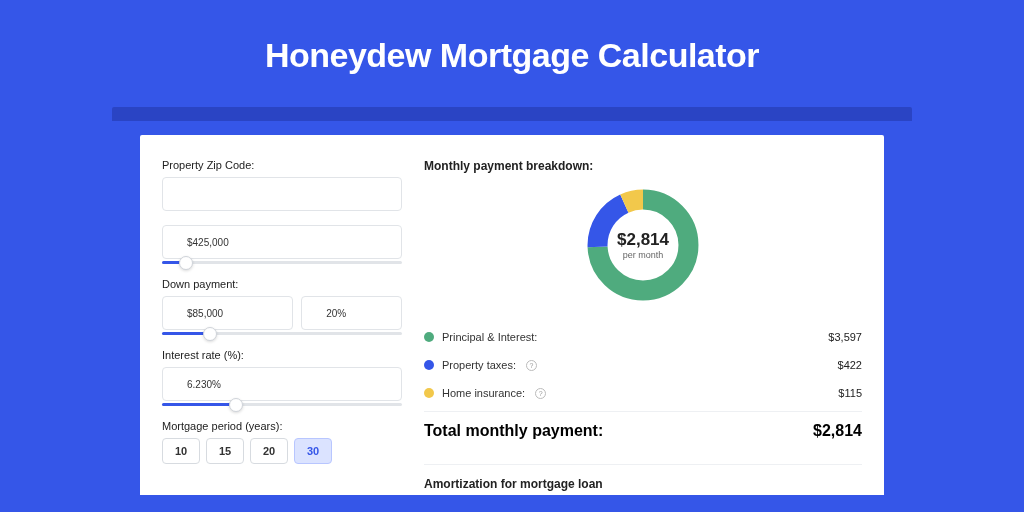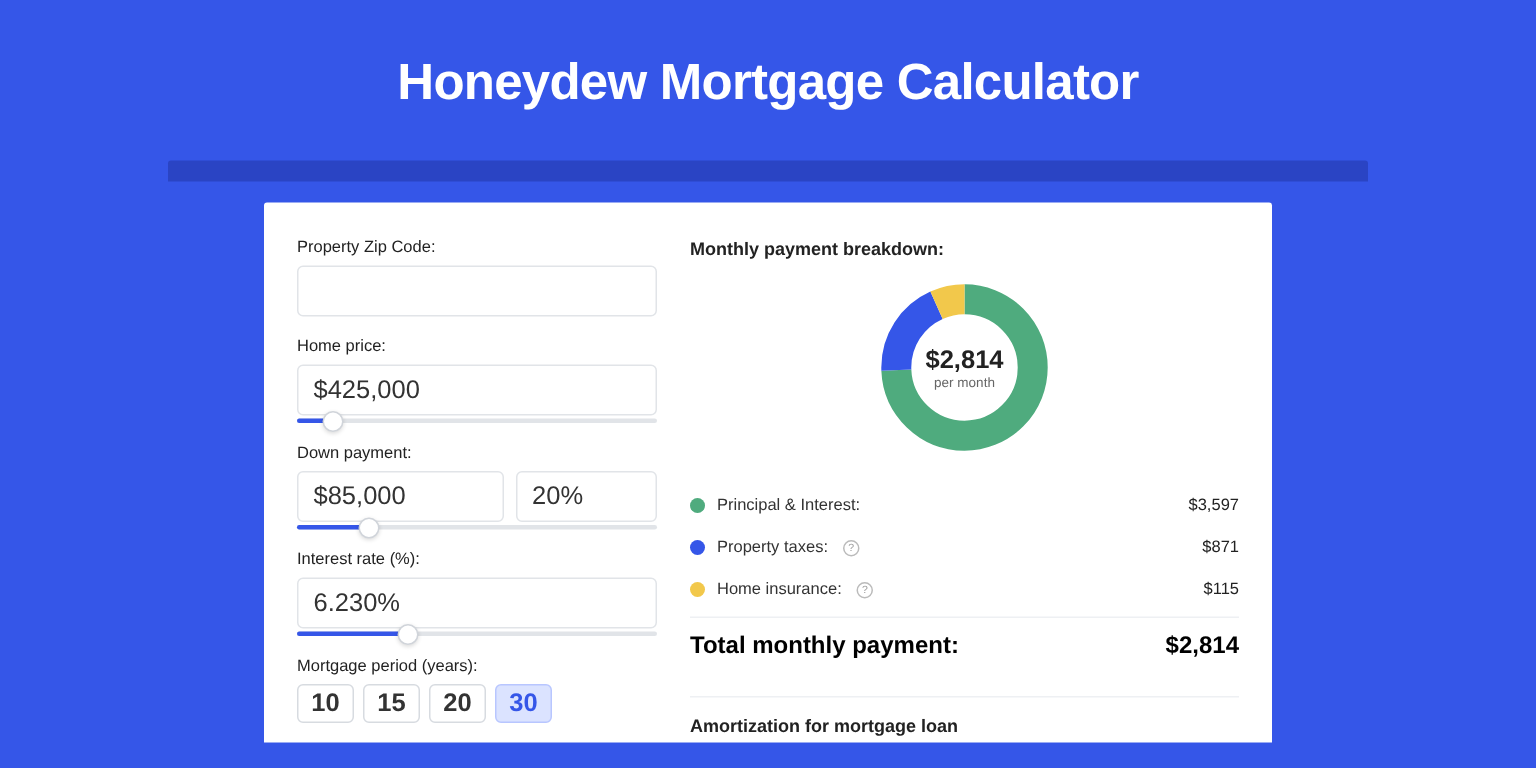--- a/index.html
+++ b/index.html
@@ -27,21 +27,21 @@
   margin-bottom: 18px;
   letter-spacing: -0.5px;
 }
 .shadow-bar {
   width: 800px;
   height: 14px;
   background: #2a44c4;
   border-radius: 2px 2px 0 0;
 }
 .card {
-  width: 672px;
+  width: 744px;
   background: #fff;
   border-radius: 2px 2px 0 0;
   display: flex;
   padding: 24px 22px 0 22px;
   gap: 22px;
   height: 360px;
   overflow: hidden;
 }
 .left {
   width: 240px;
@@ -53,22 +53,22 @@
 .field-label {
   font-size: 11px;
   color: #222;
   margin-bottom: 6px;
 }
 .input {
   width: 100%;
   height: 34px;
   border: 1px solid #e1e4e8;
   border-radius: 4px;
-  padding: 0 10px;
-  font-size: 17px;
+  padding: 0 24px;
+  font-size: 10px;
   color: #333;
 }
 .input-row {
   display: flex;
   gap: 8px;
 }
 .input-row .input:first-child { flex: 1.6; }
 .input-row .input:last-child { flex: 1; }
 .slider-track {
   height: 3px;
@@ -97,21 +97,21 @@
 .period-row {
   display: flex;
   gap: 6px;
 }
 .period-btn {
   width: 38px;
   height: 26px;
   border: 1px solid #d7dbe0;
   border-radius: 4px;
   background: #fff;
-  font-size: 17px;
+  font-size: 11px;
   font-weight: 600;
   color: #333;
   display: flex;
   align-items: center;
   justify-content: center;
   text-align: center;
 }
 .period-btn.active {
   background: #dbe3ff;
   border-color: #b8c6ff;
@@ -204,21 +204,20 @@
   <div class="card">
 
     <div class="left">
 
       <div class="field-block">
         <div class="field-label">Property Zip Code:</div>
         <input class="input" value="" style="">
       </div>
 
       <div class="field-block">
-        <div class="field-label">Home price:</div>
         <input class="input" value="$425,000" style="">
         <div class="slider-track">
           <div class="slider-fill" style="width:10%"></div>
           <div class="slider-thumb" style="left:10%"></div>
         </div>
       </div>
 
       <div class="field-block">
         <div class="field-label">Down payment:</div>
         <div class="input-row">
@@ -276,21 +275,21 @@
         </div>
         <span class="legend-value">$3,597</span>
       </div>
 
       <div class="legend-row">
         <div class="legend-left">
           <div class="legend-dot" style="background:#3556e8"></div>
           <span class="legend-label">Property taxes:</span>
           <span class="info-icon">?</span>
         </div>
-        <span class="legend-value">$871</span>
+        <span class="legend-value">$422</span>
       </div>
 
       <div class="legend-row">
         <div class="legend-left">
           <div class="legend-dot" style="background:#f2c84b"></div>
           <span class="legend-label">Home insurance:</span>
           <span class="info-icon">?</span>
         </div>
         <span class="legend-value">$115</span>
       </div>

